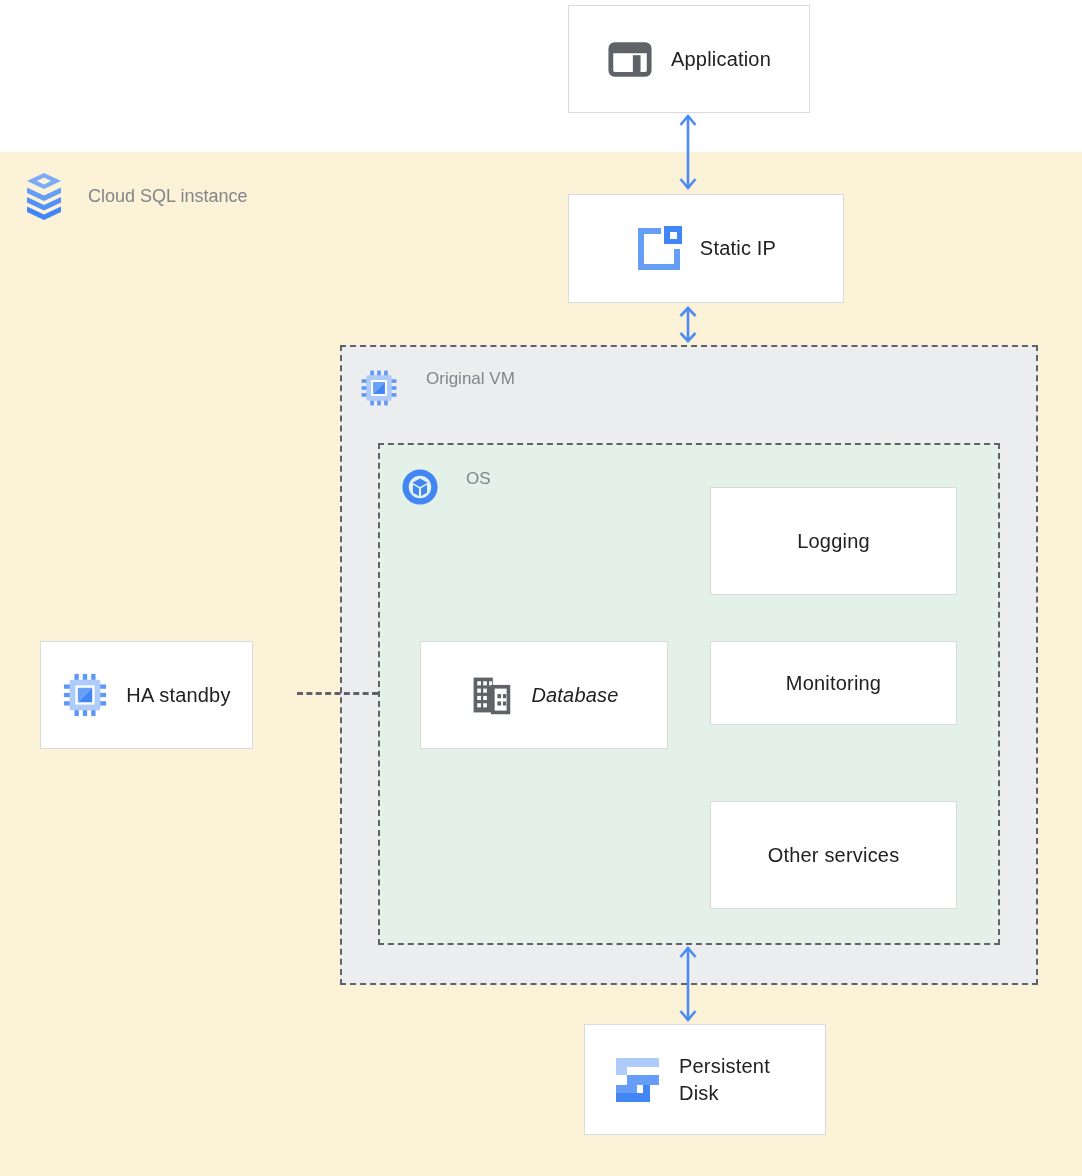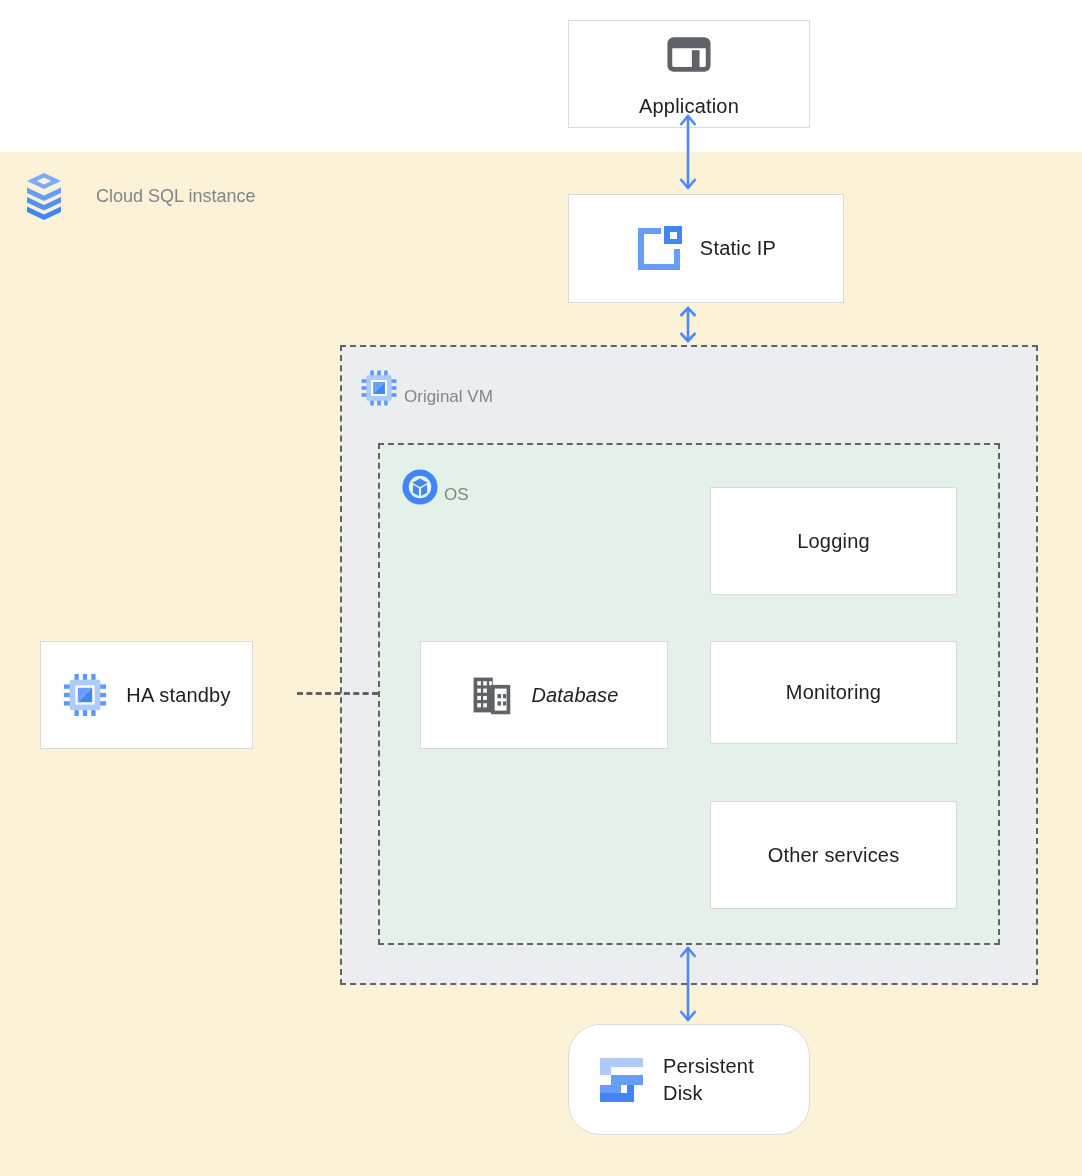--- a/index.html
+++ b/index.html
@@ -12,23 +12,23 @@
   #canvas{position:relative; width:1082px; height:1176px; background:var(--bg-main); overflow:hidden;}
   .top-band{position:absolute; left:0; top:0; width:1082px; height:152px; background:var(--bg-top);}
   .card{
     position:absolute; background:#fff; border:1px solid var(--card-border);
     display:flex; align-items:center; justify-content:center; gap:18px;
     font-size:20px; color:var(--text-dark); letter-spacing:.2px;
   }
   .region{position:absolute; border:2px dashed var(--dashed-border);}
   .vm-region{left:340px; top:345px; width:698px; height:640px; background:var(--vm-fill);}
   .os-region{left:36px; top:96px; width:622px; height:502px; background:var(--os-fill);}
-  .region-label{position:absolute; display:flex; align-items:flex-end; gap:6px;
+  .region-label{position:absolute; display:flex; align-items:flex-start; gap:28px;
     color:var(--label-gray); font-size:17px;}
-  .sql-label{position:absolute; left:24px; top:172px; display:flex; align-items:center; gap:32px;
+  .sql-label{position:absolute; left:24px; top:172px; display:flex; align-items:center; gap:24px;
     color:var(--label-gray); font-size:18px;}
   .arrow{position:absolute; width:24px;}
   .connector{position:absolute; left:297px; top:692px; width:81px; height:0;
     border-top:3px dashed var(--dashed-border);}
   .pd-text{line-height:1.35; max-width:118px;}
   svg{display:block;}
 </style>
 </head>
 <body>
 
@@ -42,21 +42,21 @@
         <path d="M20 1 L37 9 L20 17 L3 9 Z" fill="#7BAAF7"></path>
         <path d="M20 5.6 L27.2 9 L20 12.4 L12.8 9 Z" fill="#FBF2D7"></path>
         <path d="M3 15.5 L20 23.5 L37 15.5 L37 21 L20 29 L3 21 Z" fill="#669DF6"></path>
         <path d="M3 25 L20 33 L37 25 L37 30.5 L20 38.5 L3 30.5 Z" fill="#5491F5"></path>
         <path d="M3 34.5 L20 42.5 L37 34.5 L37 40 L20 48 L3 40 Z" fill="#4285F4"></path>
       </svg>
     </span>
     <span>Cloud SQL instance</span>
   </div>
 
-  <div class="card" style="left:568px; top:20px; width:242px; height:108px;flex-direction:column;">
+  <div class="card" style="left:568px; top:5px; width:242px; height:108px;">
     <span>
       <svg width="46" height="46" viewBox="0 0 48 48">
         <rect x="4" y="9" width="40" height="31" rx="4" fill="none" stroke="#5F6368" stroke-width="5"></rect>
         <rect x="4" y="9" width="40" height="9" rx="3" fill="#5F6368"></rect>
         <rect x="27" y="20" width="8" height="18" fill="#5F6368"></rect>
       </svg>
     </span>
     <span>Application</span>
   </div>
 
@@ -151,21 +151,21 @@
               <rect x="31" y="23" width="4" height="4.5"></rect>
                 <rect x="37" y="23" width="3.5" height="4.5"></rect>
               <rect x="31" y="31" width="4" height="4.5"></rect>
                 <rect x="37" y="31" width="3.5" height="4.5"></rect>
             </g>
           </svg>
         </span>
         <span>Database</span>
       </div>
 
-      <div class="card" style="left:330px; top:196px; width:247px; height:103px;">
+      <div class="card" style="left:330px; top:196px; width:247px; height:84px;">
         <span>Monitoring</span>
       </div>
 
       <div class="card" style="left:330px; top:348px; width:247px; height:108px;margin-top:8px;">
         <span>Other services</span>
       </div>
     </div>
   </div>
 
   <div class="card" style="left:40px; top:641px; width:213px; height:108px;">
@@ -197,21 +197,21 @@
   <div class="connector"></div>
 
   <div class="arrow" style="left:676px; top:944px; height:80px;">
     <svg width="24" height="80" viewBox="0 0 24 80" stroke="#4C8BF5" stroke-width="2.6" fill="none">
       <path d="M12 4 L12 76"></path>
       <path d="M4.5 13 L12 4 L19.5 13"></path>
       <path d="M4.5 67 L12 76 L19.5 67"></path>
     </svg>
   </div>
 
-  <div class="card" style="left:568px; top:1024px; width:242px; height:111px;border-radius:32px;">
+  <div class="card" style="left:584px; top:1024px; width:242px; height:111px;">
     <span>
       <svg width="48" height="48" viewBox="0 0 48 48">
         <path d="M3 2 H46 V11 H14 V19 H3 Z" fill="#AECBFA"></path>
         <path d="M14 19 H46 V29 H24 V37 H3 V29 H14 Z" fill="#669DF6"></path>
         <path d="M30 29 H37 V46 H3 V37 H30 Z" fill="#4285F4"></path>
       </svg>
     </span>
     <span class="pd-text">Persistent Disk</span>
   </div>
 

